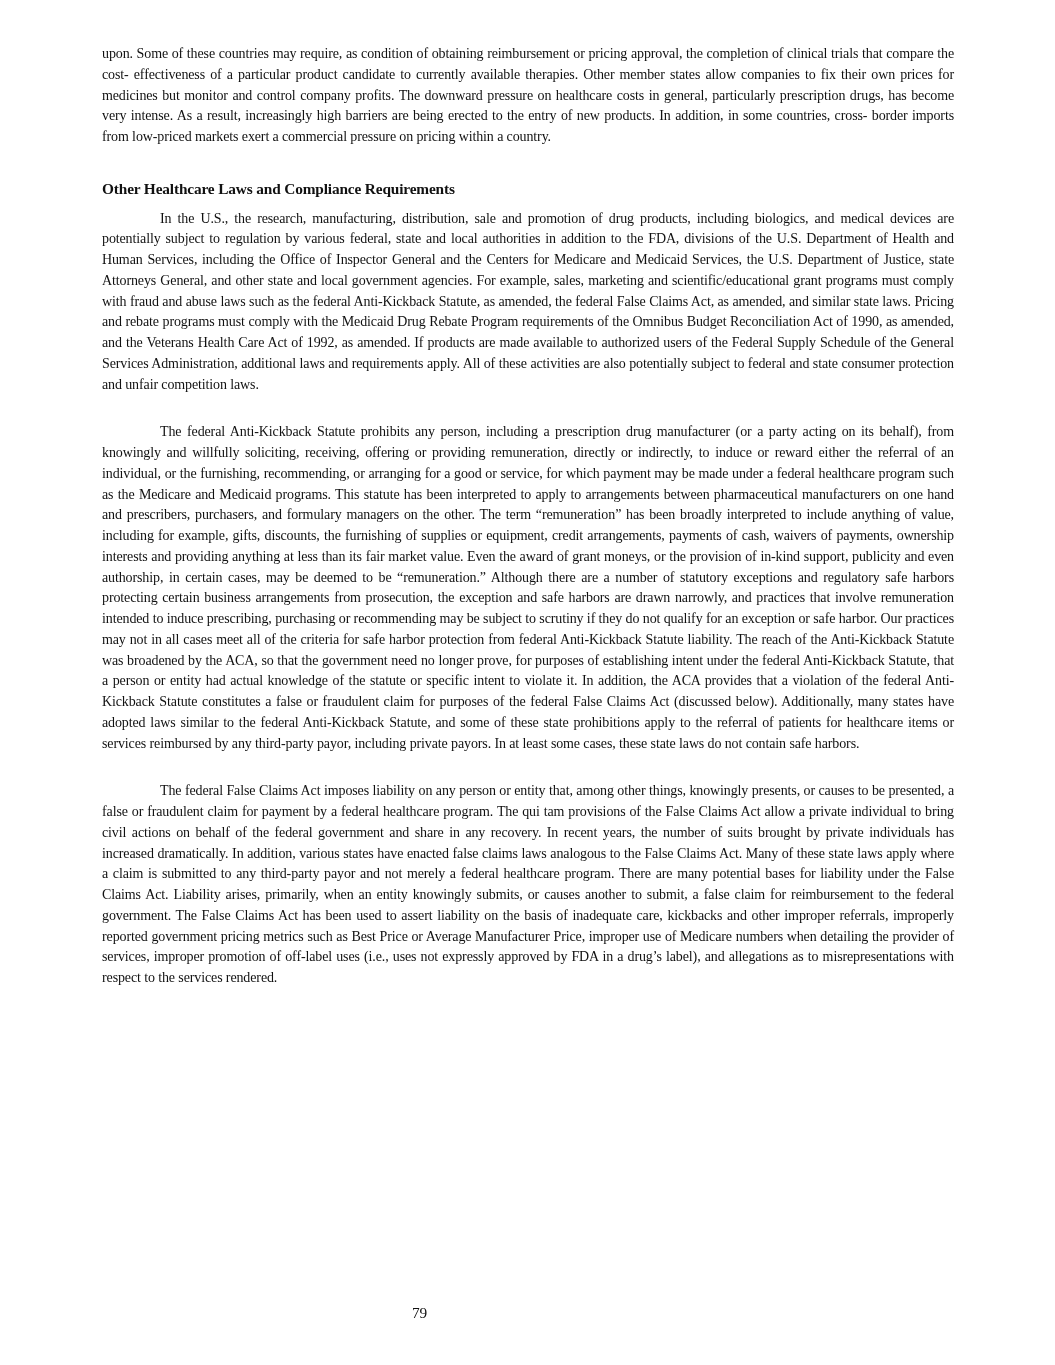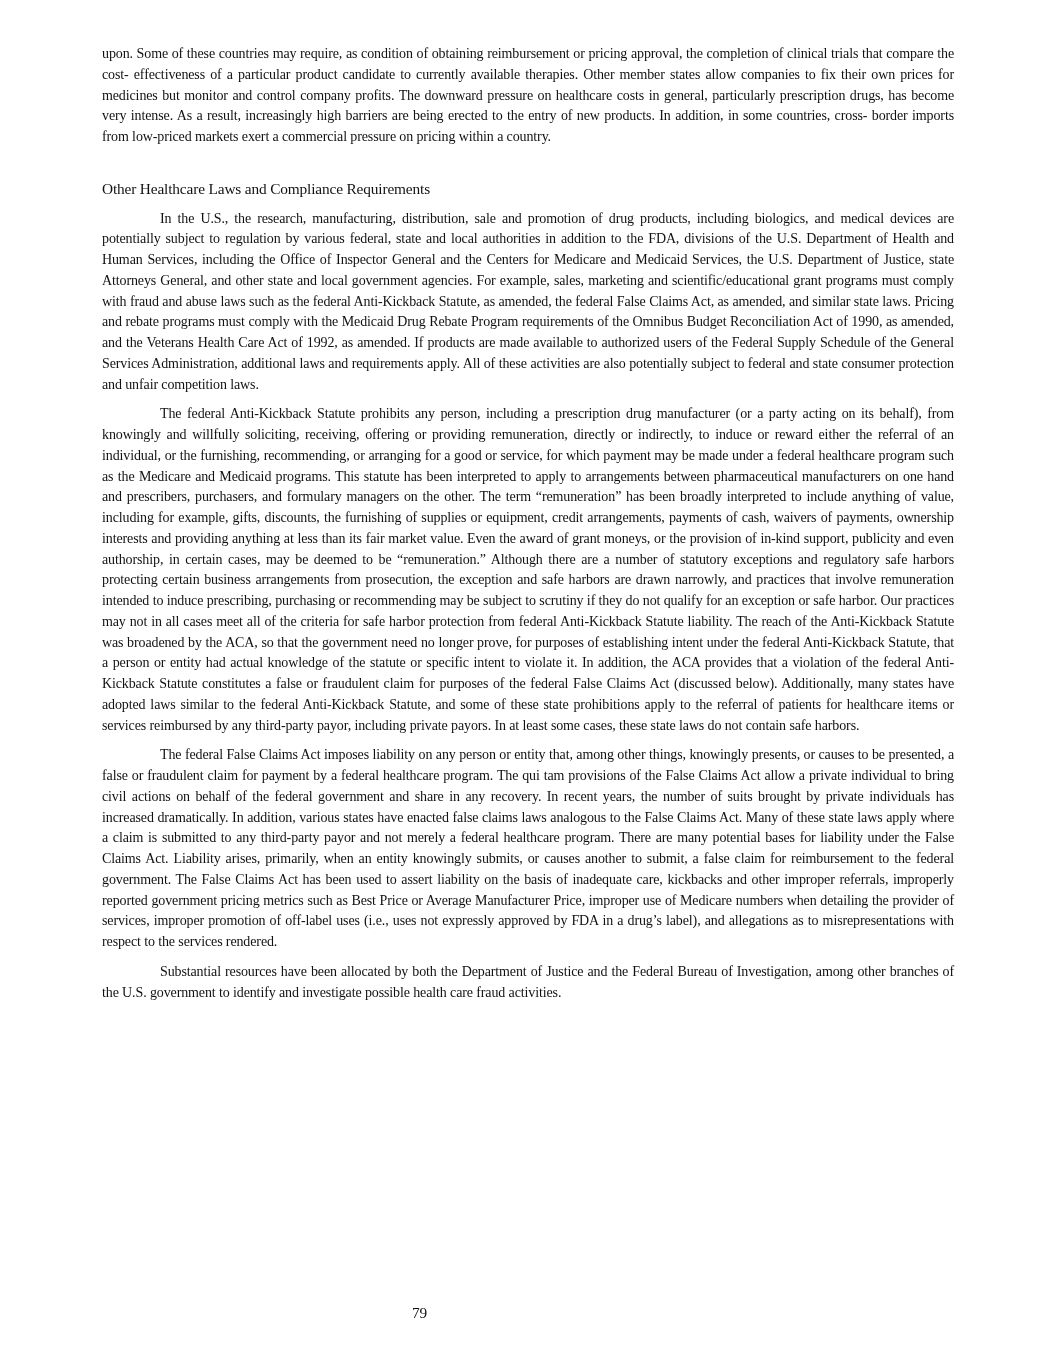--- a/index.html
+++ b/index.html
@@ -27,29 +27,29 @@
       line-height: 20.75px;
       text-align: justify;
       text-justify: inter-word;
       letter-spacing: -0.12px;
       word-spacing: 0px;
     }
     .indent {
       text-indent: 58px;
     }
     .gap {
-      margin-top: 9px;
+      margin-top: 27px;
     }
     .heading {
       margin: 0;
       margin-top: 31px;
       margin-bottom: 9px;
       font-size: 15.35px;
       line-height: 20.75px;
-      font-weight: normal;
+      font-weight: bold;
       letter-spacing: -0.15px;
     }
     .page-number {
       position: absolute;
       left: 0;
       width: 839px;
       top: 1303px;
       text-align: center;
       font-size: 15.35px;
       line-height: 20px;
@@ -63,16 +63,15 @@
   <p class="para">upon. Some of these countries may require, as condition of obtaining reimbursement or pricing approval, the completion of clinical trials that compare the cost- effectiveness of a particular product candidate to currently available therapies. Other member states allow companies to fix their own prices for medicines but monitor and control company profits. The downward pressure on healthcare costs in general, particularly prescription drugs, has become very intense. As a result, increasingly high barriers are being erected to the entry of new products. In addition, in some countries, cross- border imports from low-priced markets exert a commercial pressure on pricing within a country.</p>
 
   <h3 class="heading">Other Healthcare Laws and Compliance Requirements</h3>
 
   <p class="para indent">In the U.S., the research, manufacturing, distribution, sale and promotion of drug products, including biologics, and medical devices are potentially subject to regulation by various federal, state and local authorities in addition to the FDA, divisions of the U.S. Department of Health and Human Services, including the Office of Inspector General and the Centers for Medicare and Medicaid Services, the U.S. Department of Justice, state Attorneys General, and other state and local government agencies. For example, sales, marketing and scientific/educational grant programs must comply with fraud and abuse laws such as the federal Anti-Kickback Statute, as amended, the federal False Claims Act, as amended, and similar state laws. Pricing and rebate programs must comply with the Medicaid Drug Rebate Program requirements of the Omnibus Budget Reconciliation Act of 1990, as amended, and the Veterans Health Care Act of 1992, as amended. If products are made available to authorized users of the Federal Supply Schedule of the General Services Administration, additional laws and requirements apply. All of these activities are also potentially subject to federal and state consumer protection and unfair competition laws.</p>
 
   <p class="para indent gap">The federal Anti-Kickback Statute prohibits any person, including a prescription drug manufacturer (or a party acting on its behalf), from knowingly and willfully soliciting, receiving, offering or providing remuneration, directly or indirectly, to induce or reward either the referral of an individual, or the furnishing, recommending, or arranging for a good or service, for which payment may be made under a federal healthcare program such as the Medicare and Medicaid programs. This statute has been interpreted to apply to arrangements between pharmaceutical manufacturers on one hand and prescribers, purchasers, and formulary managers on the other. The term “remuneration” has been broadly interpreted to include anything of value, including for example, gifts, discounts, the furnishing of supplies or equipment, credit arrangements, payments of cash, waivers of payments, ownership interests and providing anything at less than its fair market value. Even the award of grant moneys, or the provision of in-kind support, publicity and even authorship, in certain cases, may be deemed to be “remuneration.” Although there are a number of statutory exceptions and regulatory safe harbors protecting certain business arrangements from prosecution, the exception and safe harbors are drawn narrowly, and practices that involve remuneration intended to induce prescribing, purchasing or recommending may be subject to scrutiny if they do not qualify for an exception or safe harbor. Our practices may not in all cases meet all of the criteria for safe harbor protection from federal Anti-Kickback Statute liability. The reach of the Anti-Kickback Statute was broadened by the ACA, so that the government need no longer prove, for purposes of establishing intent under the federal Anti-Kickback Statute, that a person or entity had actual knowledge of the statute or specific intent to violate it. In addition, the ACA provides that a violation of the federal Anti-Kickback Statute constitutes a false or fraudulent claim for purposes of the federal False Claims Act (discussed below). Additionally, many states have adopted laws similar to the federal Anti-Kickback Statute, and some of these state prohibitions apply to the referral of patients for healthcare items or services reimbursed by any third-party payor, including private payors. In at least some cases, these state laws do not contain safe harbors.</p>
 
   <p class="para indent gap">The federal False Claims Act imposes liability on any person or entity that, among other things, knowingly presents, or causes to be presented, a false or fraudulent claim for payment by a federal healthcare program. The qui tam provisions of the False Claims Act allow a private individual to bring civil actions on behalf of the federal government and share in any recovery. In recent years, the number of suits brought by private individuals has increased dramatically. In addition, various states have enacted false claims laws analogous to the False Claims Act. Many of these state laws apply where a claim is submitted to any third-party payor and not merely a federal healthcare program. There are many potential bases for liability under the False Claims Act. Liability arises, primarily, when an entity knowingly submits, or causes another to submit, a false claim for reimbursement to the federal government. The False Claims Act has been used to assert liability on the basis of inadequate care, kickbacks and other improper referrals, improperly reported government pricing metrics such as Best Price or Average Manufacturer Price, improper use of Medicare numbers when detailing the provider of services, improper promotion of off-label uses (i.e., uses not expressly approved by FDA in a drug’s label), and allegations as to misrepresentations with respect to the services rendered.</p>
 
-  <p class="para indent gap">Substantial resources have been allocated by both the Department of Justice and the Federal Bureau of Investigation, among other branches of the U.S. government to identify and investigate possible health care fraud activities.</p>
 </div>
 
 <div class="page-number">79</div>
 
 </body></html>

